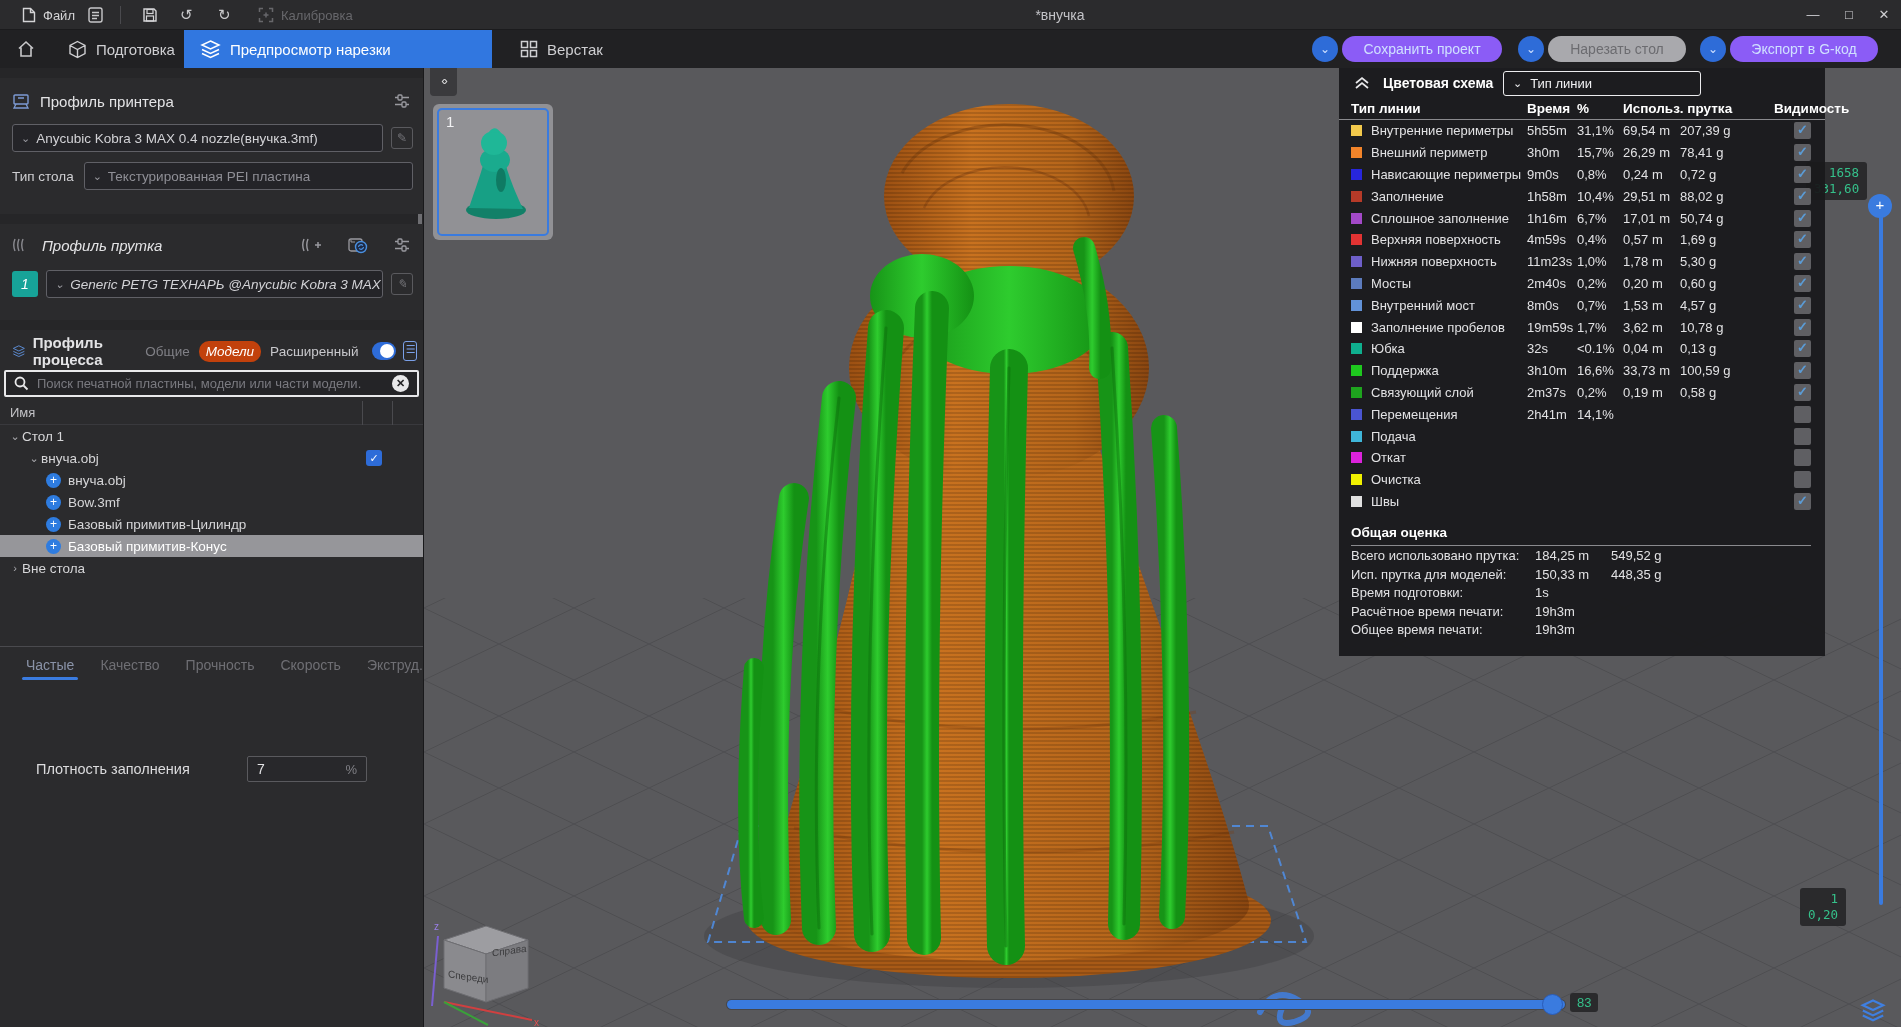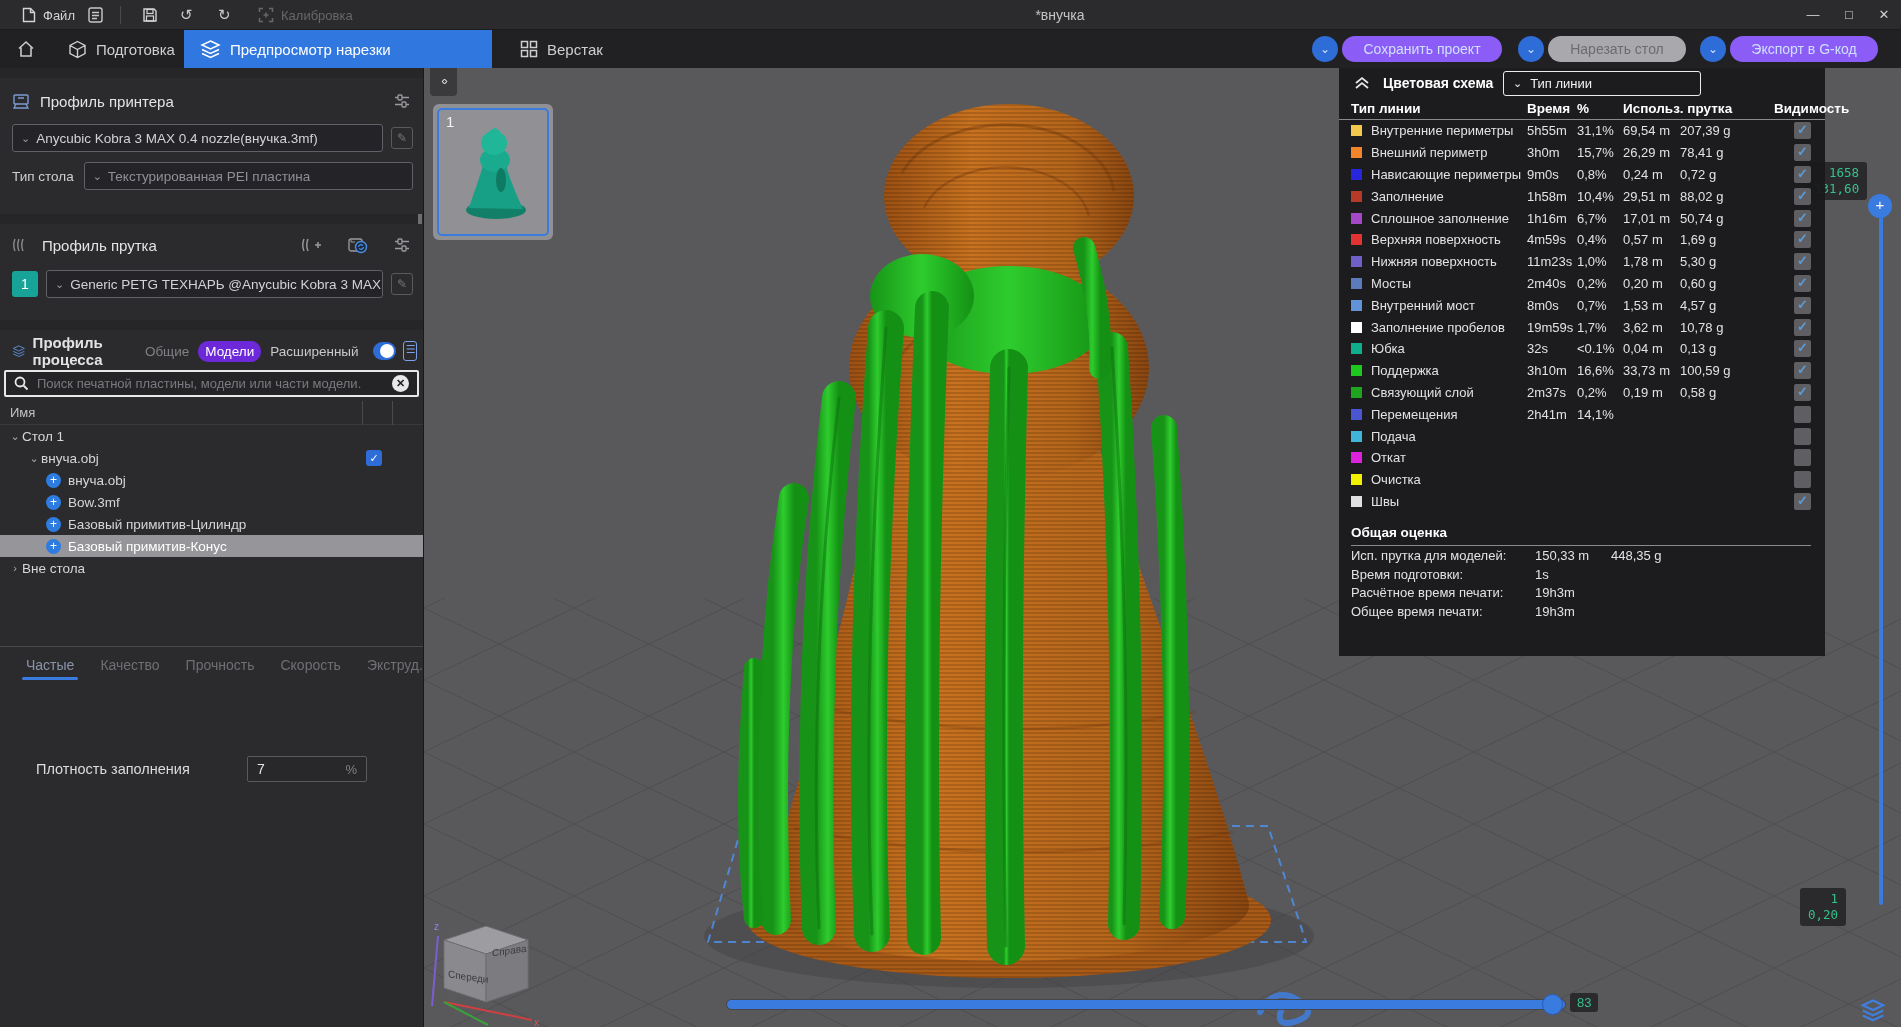--- a/index.html
+++ b/index.html
@@ -32,21 +32,21 @@
   .sec-head .grow { flex:1; }
   .dd { background:#242428; border:1px solid #606066; border-radius:3px; height:28px; display:flex; align-items:center; gap:6px; padding:0 8px; font-size:13.5px; color:#d2d2d6; white-space:nowrap; overflow:hidden; }
   .dd .chev { color:#9a9aa0; font-size:11px; }
   .dd.gray-text { color:#8f8f96; }
   .edit-btn { width:22px; height:22px; border:1px solid #5a5a5e; border-radius:3px; color:#77777c; font-size:12px; display:flex; align-items:center; justify-content:center; }
   .scroll-thumb { position:absolute; right:1px; top:28px; width:4px; height:180px; background:#6e6e72; border-radius:2px; }
 
   .slot-badge { width:26px; height:26px; background:#17a398; border-radius:3px; color:#fff; font-size:14px; display:flex; align-items:center; justify-content:center; }
 
   .mode-tab { font-size:13.5px; color:#808086; padding:3px 7px; border-radius:10px; }
-  .mode-tab.active { background:#6d28d9; color:#fff; }
+  .mode-tab.active { background:#c2410c; color:#fff;font-style:italic; }
   .mode-tab.adv { color:#c8c8cc; }
   .toggle { width:34px; height:18px; border-radius:9px; background:#2e6cd8; position:relative; }
   .toggle::after { content:""; position:absolute; right:2px; top:2px; width:14px; height:14px; border-radius:50%; background:#fff; }
   .list-ico { width:20px; height:20px; border:1.5px solid #7aa0e8; border-radius:3px; position:relative; }
   .list-ico::before { content:"☰"; position:absolute; left:2px; top:1px; font-size:11px; color:#7aa0e8; }
 
   .search-box { margin:4px; height:27px; border:2px solid #e8e8ea; border-radius:2px; background:#242427; display:flex; align-items:center; gap:8px; padding:0 8px; }
   .search-box .ph { flex:1; color:#7a7a80; font-size:13px; white-space:nowrap; overflow:hidden; }
   .clear-btn { width:17px; height:17px; border-radius:50%; background:#e8e8ea; color:#242427; font-size:11px; font-weight:bold; display:flex; align-items:center; justify-content:center; }
 
@@ -214,21 +214,21 @@
     </div>
     <div style="display:flex; align-items:center; gap:10px; padding:10px 10px 0 12px;">
       <span style="font-size:13.5px; color:#cfcfd2;">Тип стола</span>
       <div class="dd gray-text" style="flex:1;">
         <span class="chev">⌄</span>
         <span>Текстурированная PEI пластина</span>
       </div>
     </div>
   </div>
 
-  <div class="side-sec" style="position:absolute; left:0; top:156px; width:423px; height:96px;">
+  <div class="side-sec" style="position:absolute; left:0; top:156px; width:423px; height:96px;font-style:italic;">
     <div class="sec-head" style="margin-top:6px;">
       <svg class="ico-svg" width="20" height="16" viewBox="0 0 20 16">
           <path d="M3 2 q-2.5 6 0 12 M7 2 q-2.5 6 0 12 M11 2 q-2.5 6 0 12" fill="none" stroke="#8a8a90" stroke-width="1.4"></path>
         </svg>
       <span>Профиль прутка</span>
       <span class="grow"></span>
       <svg class="ico-svg" width="22" height="16" viewBox="0 0 22 16">
           <path d="M3 2 q-2.5 6 0 12 M7 2 q-2.5 6 0 12" fill="none" stroke="#9a9aa0" stroke-width="1.4"></path>
           <path d="M14 8 h6 M17 5 v6" stroke="#9a9aa0" stroke-width="1.5"></path>
         </svg>
@@ -670,20 +670,25 @@
         <span></span>
         <span></span>
         <span></span>
         <span></span>
         <span class="lt-chk">✓</span>
       </div>
     </div>
   <div class="sum-title">Общая оценка</div>
   <div id="summary-rows">
       <div class="sum-row">
+        <span>Всего использовано прутка:</span>
+        <span>184,25 m</span>
+        <span>549,52 g</span>
+      </div>
+      <div class="sum-row">
         <span>Исп. прутка для моделей:</span>
         <span>150,33 m</span>
         <span>448,35 g</span>
       </div>
       <div class="sum-row">
         <span>Время подготовки:</span>
         <span>1s</span>
         <span></span>
       </div>
       <div class="sum-row">

